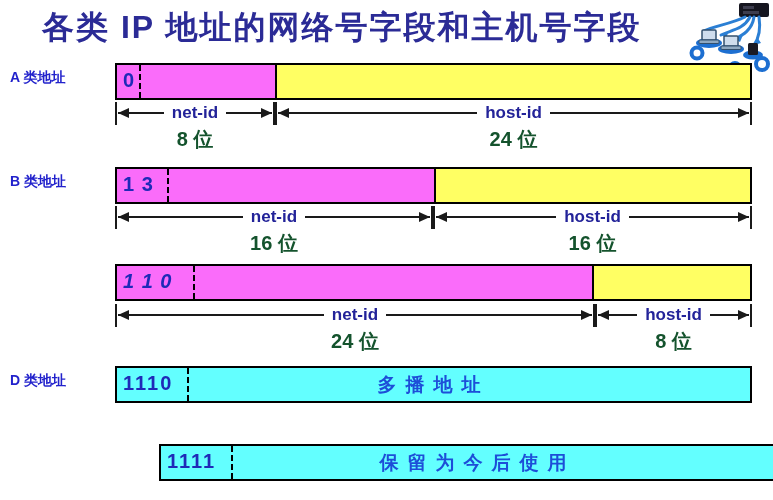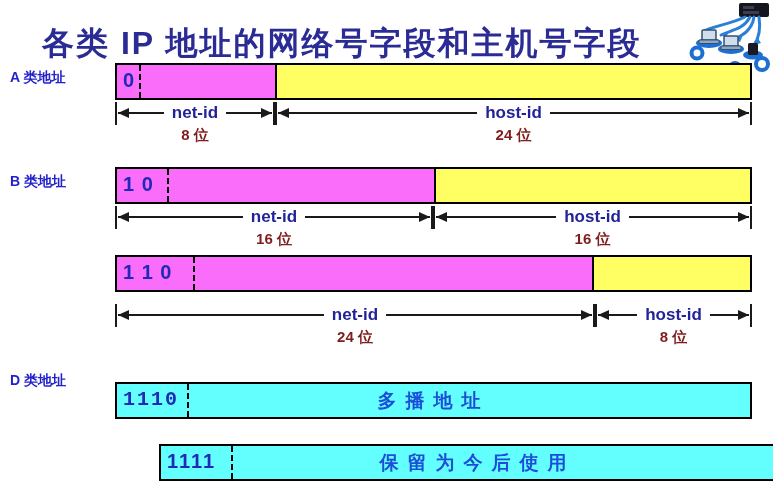--- a/index.html
+++ b/index.html
@@ -1,21 +1,21 @@
 <!DOCTYPE html>
 <html><head>
 <meta charset="utf-8">
 <style>
   html,body { margin:0; padding:0; background:#ffffff; }
   .stage {
     position:relative; width:773px; height:500px; background:#ffffff;
     font-family:"Liberation Sans","DejaVu Sans",sans-serif; overflow:hidden;
   }
   .title {
-    position:absolute; left:42px; top:22px; width:660px;
+    position:absolute; left:42px; top:6px; width:660px;
     font-size:32px; font-weight:bold; color:#2b2b96; letter-spacing:2px;
     white-space:nowrap;
   }
   .clipart { position:absolute; top:0; right:0; width:84px; height:76px; }
 
   .rowlabel {
     position:absolute; left:10px; font-size:14px; font-weight:bold;
     color:#2222cc; white-space:nowrap;
   }
   .bar {
@@ -45,21 +45,21 @@
   .measure .ah { position:absolute; top:6px; width:0; height:0; border-top:5px solid transparent; border-bottom:5px solid transparent; }
   .measure .ah.a-left  { left:3px;  border-right:11px solid #1a1a1a; }
   .measure .ah.a-right { right:3px; border-left:11px solid #1a1a1a; }
   .measure .mlabel {
     position:absolute; top:1px; left:0; right:0; text-align:center; z-index:2;
     font-size:17px; font-weight:bold; color:#232399; line-height:19px;
   }
   .measure .mlabel span { background:#ffffff; padding:0 8px; }
   .measure .bitslabel {
     position:absolute; top:24px; left:0; right:0; text-align:center;
-    font-size:15px; font-weight:bold; color:#7f1d1d;
+    font-size:20px; font-weight:bold; color:#14532d;
   }
 </style>
 </head>
 <body>
 
 <div class="stage">
 
   <div class="title">各类 IP 地址的网络号字段和主机号字段</div>
 
   <svg class="clipart" viewBox="0 0 84 76" xmlns="http://www.w3.org/2000/svg">
@@ -122,21 +122,21 @@
       <div class="tick t-right"></div>
     <div class="arrowline"></div>
     <div class="ah a-left"></div>
     <div class="ah a-right"></div>
     <div class="mlabel"><span>host-id</span></div>
     <div class="bitslabel">24 位</div>
   </div>
 
   <div class="rowlabel" style="top:173px;text-align:right;">B 类地址</div>
   <div class="bar" style="top:167px;">
-    <div class="bits">1 0</div>
+    <div class="bits">1 3</div>
     <div class="dashline" style="left:50px;"></div>
     <div class="seg-net" style="width:50%;"></div>
     <div class="seg-host"></div>
   </div>
   <div class="measure" style="top:206px; left:115px; width:318px;">
     <div class="tick t-left"></div>
       <div class="tick t-right"></div>
     <div class="arrowline"></div>
     <div class="ah a-left"></div>
     <div class="ah a-right"></div>
@@ -146,21 +146,21 @@
   <div class="measure" style="top:206px; left:433px; width:319px;">
     <div class="tick t-left"></div>
       <div class="tick t-right"></div>
     <div class="arrowline"></div>
     <div class="ah a-left"></div>
     <div class="ah a-right"></div>
     <div class="mlabel"><span>host-id</span></div>
     <div class="bitslabel">16 位</div>
   </div>
 
-  <div class="bar" style="top:255px;">
+  <div class="bar" style="top:264px;font-style:italic;">
     <div class="bits">1 1 0</div>
     <div class="dashline" style="left:76px;"></div>
     <div class="seg-net" style="width:75%;"></div>
     <div class="seg-host"></div>
   </div>
   <div class="measure" style="top:304px; left:115px; width:480px;">
     <div class="tick t-left"></div>
       <div class="tick t-right"></div>
     <div class="arrowline"></div>
     <div class="ah a-left"></div>
@@ -172,21 +172,21 @@
     <div class="tick t-left"></div>
       <div class="tick t-right"></div>
     <div class="arrowline"></div>
     <div class="ah a-left"></div>
     <div class="ah a-right"></div>
     <div class="mlabel"><span>host-id</span></div>
     <div class="bitslabel">8 位</div>
   </div>
 
   <div class="rowlabel" style="top:372px;">D 类地址</div>
-  <div class="bar bar-cyan" style="top:382px;font-family:Liberation Mono, monospace;">
+  <div class="bar bar-cyan" style="top:366px;">
     <div class="bits" style="letter-spacing:2px;">1110</div>
     <div class="dashline" style="left:70px;"></div>
     <div class="centertext">多播地址</div>
   </div>
 
   <div class="bar bar-cyan" style="top:444px;margin-left:44px;">
     <div class="bits" style="letter-spacing:2px;">1111</div>
     <div class="dashline" style="left:70px;"></div>
     <div class="centertext">保留为今后使用</div>
   </div>

